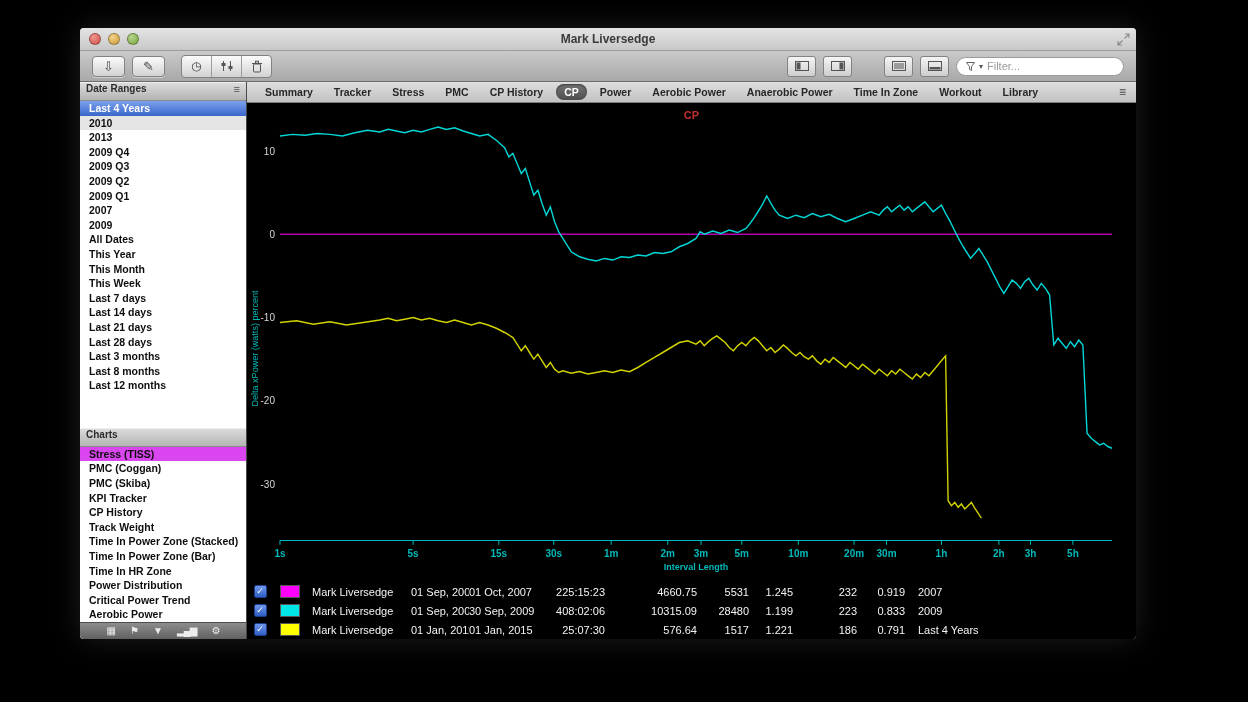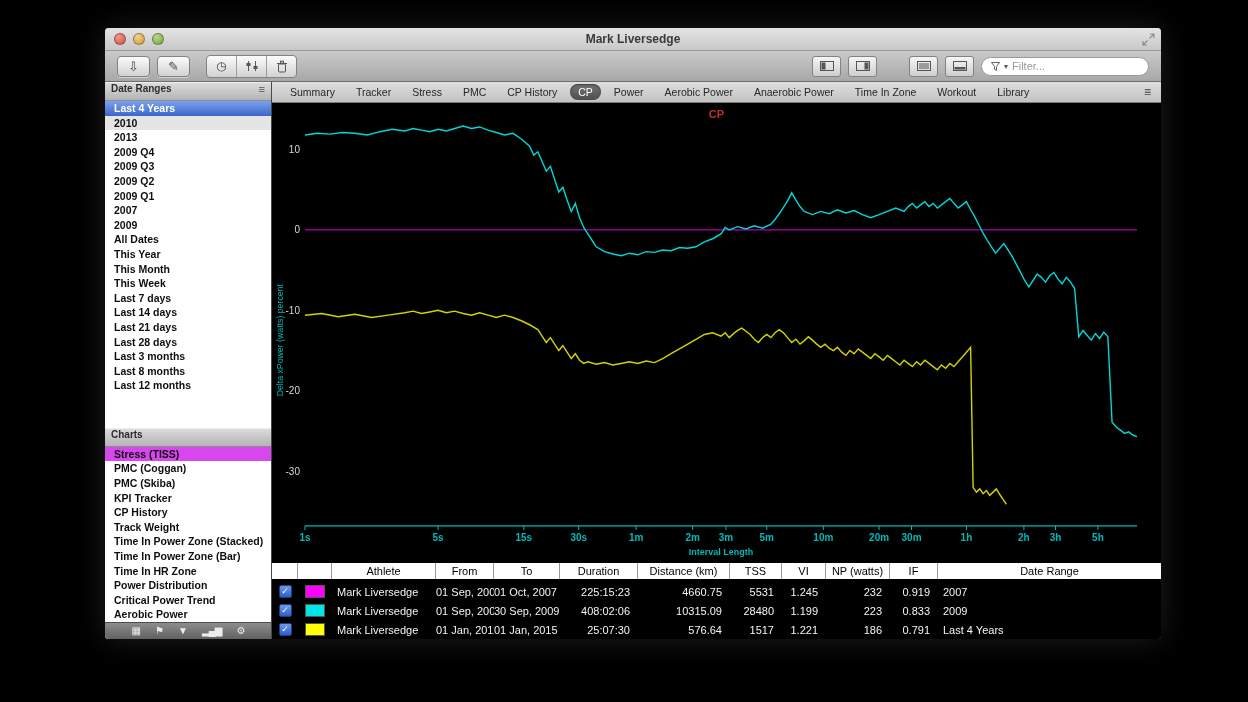--- a/index.html
+++ b/index.html
@@ -1,17 +1,17 @@
 <!DOCTYPE html>
 <html><head>
 <meta charset="utf-8">
 <style>
   html,body{margin:0;padding:0;}
   body{width:1248px;height:702px;background:#000;overflow:hidden;font-family:"Liberation Sans",sans-serif;}
-  .window{position:absolute;left:105px;top:28px;width:1056px;height:611px;border-radius:4px;overflow:hidden;display:flex;flex-direction:column;background:#bfbfbf;box-shadow:0 0 30px rgba(120,120,120,0.25);}
+  .window{position:absolute;left:80px;top:28px;width:1056px;height:611px;border-radius:4px;overflow:hidden;display:flex;flex-direction:column;background:#bfbfbf;box-shadow:0 0 30px rgba(120,120,120,0.25);}
 
   
   .titlebar{height:22px;flex:0 0 auto;background:linear-gradient(#e4e4e4,#c8c8c8);position:relative;display:flex;align-items:center;justify-content:center;border-bottom:1px solid #9b9b9b;}
   .traffic{position:absolute;left:9px;top:5px;display:flex;gap:7px;}
   .light{width:12px;height:12px;border-radius:50%;border:1px solid rgba(0,0,0,0.3);box-sizing:border-box;}
   .light.red{background:radial-gradient(circle at 35% 30%,#f0958c,#cf5349);}
   .light.yellow{background:radial-gradient(circle at 35% 30%,#f3d08a,#cf9c38);}
   .light.green{background:radial-gradient(circle at 35% 30%,#b5d78d,#7aa53c);}
   .title-text{font-size:12px;font-weight:bold;color:#3a3a3a;}
   .fs-btn{position:absolute;right:6px;top:5px;width:13px;height:13px;opacity:.65;}
@@ -41,21 +41,21 @@
   .side-item{height:14.6px;line-height:14.6px;font-size:10.5px;font-weight:bold;color:#0e0e0e;padding-left:9px;white-space:nowrap;overflow:hidden;}
   .side-item.sel-blue{background:linear-gradient(#7ba2ed,#3a66cb);color:#fff;}
   .side-item.sel-light{background:#e5e5e5;}
   .side-item.sel-gray{background:#d946ef;}
   .side-spacer{flex:1;background:#fff;}
   .side-footer{height:16px;flex:0 0 auto;background:linear-gradient(#8d8d8d,#616161);border-top:1px solid #4d4d4d;display:flex;align-items:center;gap:15px;justify-content:center;}
   .foot-icon{color:#ececec;font-size:10px;line-height:1;letter-spacing:-1px;}
 
   .main{flex:1;display:flex;flex-direction:column;min-width:0;min-height:0;}
   .scope-bar{height:20px;flex:0 0 auto;background:linear-gradient(#dedede,#c2c2c2);border-bottom:1px solid #7b7b7b;display:flex;align-items:center;padding:0 10px;gap:5px;}
-  .scope-tab{font-size:10.5px;font-weight:normal;color:#272727;padding:2px 8px;border-radius:9px;white-space:nowrap;}
+  .scope-tab{font-size:10.5px;font-weight:bold;color:#272727;padding:2px 8px;border-radius:9px;white-space:nowrap;}
   .scope-tab.active{background:linear-gradient(#747474,#4e4e4e);color:#fff;box-shadow:inset 0 1px 2px rgba(0,0,0,0.5);}
   .scope-menu{margin-left:auto;color:#3f3f3f;font-size:12px;font-weight:bold;}
 
   .chart-area{flex:1;background:#000;min-height:0;position:relative;}
   .chart-area svg{position:absolute;inset:0;width:100%;height:100%;}
   svg text{font-family:"Liberation Sans",sans-serif;}
 
   
   .compare{flex:0 0 auto;display:flex;flex-direction:column;background:#000;}
   .cmp-header{height:17px;background:linear-gradient(#dcdcdc,#b1b1b1);border-top:1px solid #969696;border-bottom:1px solid #888;display:flex;align-items:center;padding-left:7px;font-size:10.5px;font-weight:bold;color:#1f1f1f;}
@@ -278,34 +278,20 @@
             <line x1="826.8489999999999" y1="410" x2="826.8489999999999" y2="414" stroke="#00b9b9"></line>
             <text x="826.8489999999999" y="425" text-anchor="middle" fill="#00b9b9" font-size="10" font-weight="bold">5h</text>
             <text x="449.5" y="438" text-anchor="middle" fill="#00b9b9" font-size="9" font-weight="bold">Interval Length</text>
             <polyline points="33.0,123.0 866.0,123.0" fill="none" stroke="#b400b4" stroke-width="1.4"></polyline>
             <polyline points="33.0,31.0 45.5,29.4 58.0,30.2 70.5,28.6 83.0,29.4 95.5,31.0 108.0,27.8 120.5,25.5 133.0,27.1 141.3,24.7 149.6,26.3 157.9,27.8 166.3,25.5 174.6,27.1 182.9,24.7 191.3,22.4 199.6,24.7 207.9,23.2 216.3,26.3 224.6,28.6 232.9,31.0 241.3,29.4 249.6,34.9 257.9,41.9 262.1,50.5 266.2,47.3 270.4,56.7 274.6,66.1 278.7,61.4 282.9,73.9 287.1,86.3 291.2,81.7 295.4,94.1 299.6,105.1 303.7,97.3 307.9,111.3 312.1,120.7 316.2,126.9 320.4,133.1 324.6,139.4 332.9,144.1 341.2,146.4 349.5,148.0 357.9,145.6 366.2,147.2 374.5,144.1 382.9,144.8 391.2,142.5 399.5,143.3 407.9,140.2 416.2,140.9 424.5,139.4 432.8,134.7 441.2,131.6 449.5,126.9 453.7,120.7 457.8,123.0 466.2,119.9 474.5,122.2 482.8,119.1 491.1,121.4 499.5,117.5 503.6,112.9 507.8,107.4 512.0,101.2 516.1,94.9 520.3,87.1 524.5,94.1 528.6,100.4 532.8,105.1 541.1,108.2 549.5,105.1 557.8,107.4 566.1,103.5 574.5,106.6 582.8,104.3 591.1,108.2 599.4,111.3 607.8,108.2 616.1,105.1 624.4,101.9 632.8,105.1 636.9,100.4 641.1,97.3 645.3,101.9 649.4,98.8 653.6,95.7 657.8,100.4 661.9,97.3 666.1,101.9 670.2,98.8 674.4,95.7 678.6,92.6 682.7,97.3 686.9,101.9 691.1,98.8 695.2,95.7 699.4,103.5 703.6,110.5 707.7,118.3 711.9,126.1 716.1,133.1 720.2,139.4 724.4,145.6 728.6,140.9 732.7,136.3 736.9,142.5 741.0,148.7 745.2,156.5 749.4,164.3 753.5,172.1 757.7,178.4 761.9,172.1 766.0,165.9 770.2,169.0 774.4,173.7 778.5,167.5 782.7,164.3 786.9,170.6 791.0,175.3 795.2,169.0 799.4,173.7 803.5,179.9 807.7,226.7 811.9,220.5 816.0,225.2 820.2,229.9 824.4,223.6 828.5,228.3 832.7,222.1 836.8,226.7 841.0,309.4 845.2,314.1 849.3,317.2 853.5,320.3 857.7,318.8 861.8,321.9 866.0,323.5" fill="none" stroke="#00d7d7" stroke-width="1.4"></polyline>
             <polyline points="33.0,205.7 49.7,204.1 66.3,207.2 83.0,204.9 99.6,208.0 116.3,205.7 133.0,203.3 141.3,201.8 149.6,204.1 157.9,202.6 166.3,201.0 174.6,203.3 182.9,201.8 191.3,204.1 199.6,205.7 207.9,203.3 216.3,205.7 224.6,208.0 232.9,205.7 241.3,208.0 249.6,211.1 257.9,215.0 266.2,219.7 270.4,226.0 274.6,232.2 278.7,227.5 282.9,233.8 287.1,240.0 291.2,235.3 295.4,241.6 299.6,247.8 303.7,243.1 307.9,249.4 312.1,252.5 316.2,250.9 324.6,253.3 332.9,251.7 341.2,254.0 349.5,252.5 357.9,250.9 366.2,252.5 374.5,250.1 382.9,251.7 391.2,247.8 399.5,243.1 407.9,238.4 416.2,233.8 424.5,229.1 432.8,224.4 441.2,222.8 449.5,226.0 453.7,222.8 457.8,227.5 462.0,223.6 466.2,220.5 470.3,218.2 474.5,221.3 478.7,224.4 482.8,229.1 487.0,232.2 491.1,227.5 495.3,224.4 499.5,227.5 503.6,222.8 507.8,219.7 512.0,222.8 516.1,227.5 520.3,232.2 524.5,229.1 528.6,233.8 532.8,230.6 537.0,226.7 541.1,229.9 545.3,233.8 549.5,236.9 553.6,233.8 557.8,237.7 562.0,240.0 566.1,236.9 570.3,241.6 574.5,244.7 578.6,240.0 582.8,243.1 586.9,238.4 591.1,241.6 595.3,244.7 599.4,247.8 603.6,243.1 607.8,246.2 611.9,249.4 616.1,244.7 620.3,247.8 624.4,250.9 628.6,254.0 632.8,249.4 636.9,252.5 641.1,255.6 645.3,250.9 649.4,254.0 653.6,249.4 657.8,252.5 661.9,255.6 666.1,258.7 670.2,254.0 674.4,257.2 678.6,252.5 682.7,255.6 686.9,250.9 691.1,246.2 695.2,241.6 699.4,236.9 701.9,372.6 705.2,377.3 708.6,374.2 711.9,378.8 715.2,375.7 718.6,380.4 721.9,377.3 725.2,374.2 728.6,379.6 731.9,384.3 735.2,389.0" fill="none" stroke="#d3d300" stroke-width="1.4"></polyline>
           </svg>
       </div>
 
       <div class="compare">
-        <div class="cmp-grid cmp-head" id="cmp-head">
-            <div class="cmp-hcell"></div>
-            <div class="cmp-hcell"></div>
-            <div class="cmp-hcell">Athlete</div>
-            <div class="cmp-hcell">From</div>
-            <div class="cmp-hcell">To</div>
-            <div class="cmp-hcell">Duration</div>
-            <div class="cmp-hcell">Distance (km)</div>
-            <div class="cmp-hcell">TSS</div>
-            <div class="cmp-hcell">VI</div>
-            <div class="cmp-hcell">NP (watts)</div>
-            <div class="cmp-hcell">IF</div>
-            <div class="cmp-hcell">Date Range</div>
-          </div>
         <div class="cmp-body" id="cmp-body">
             <div class="cmp-grid cmp-row">
               <div class="cmp-cell ca">
                 <div class="cbx">✓</div>
               </div>
               <div class="cmp-cell ca">
                 <div class="swatch" style="background: rgb(255, 0, 255);"></div>
               </div>
               <div class="cmp-cell la">Mark Liversedge</div>
               <div class="cmp-cell ra">01 Sep, 2006</div>

